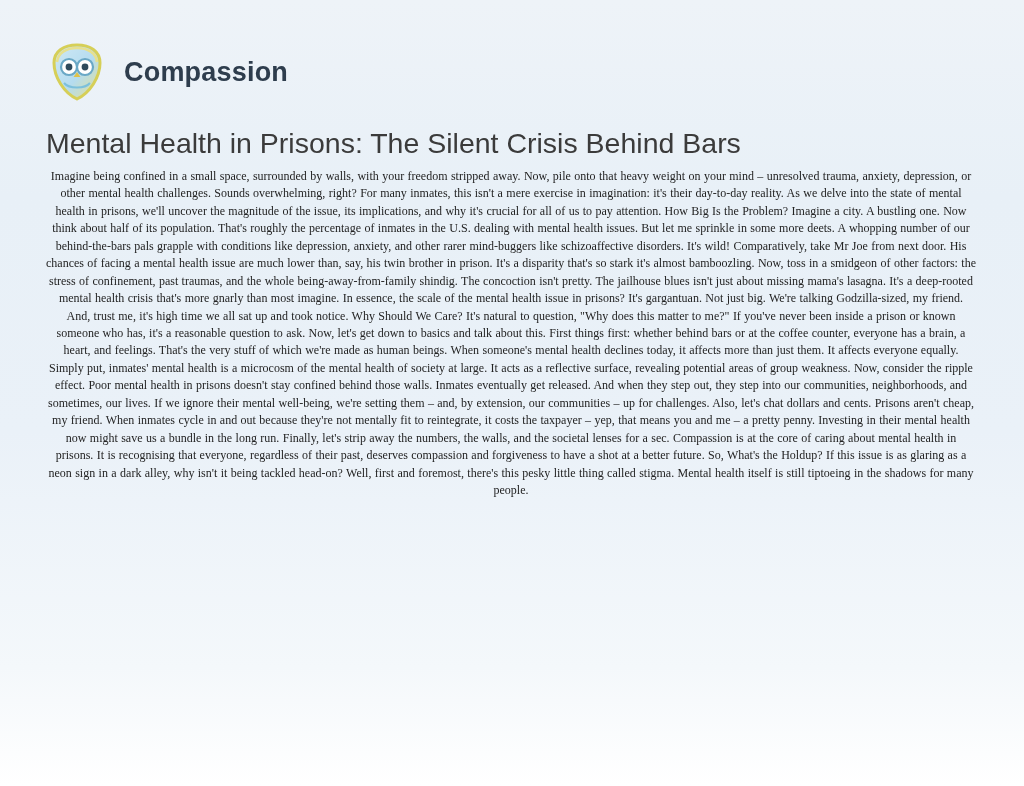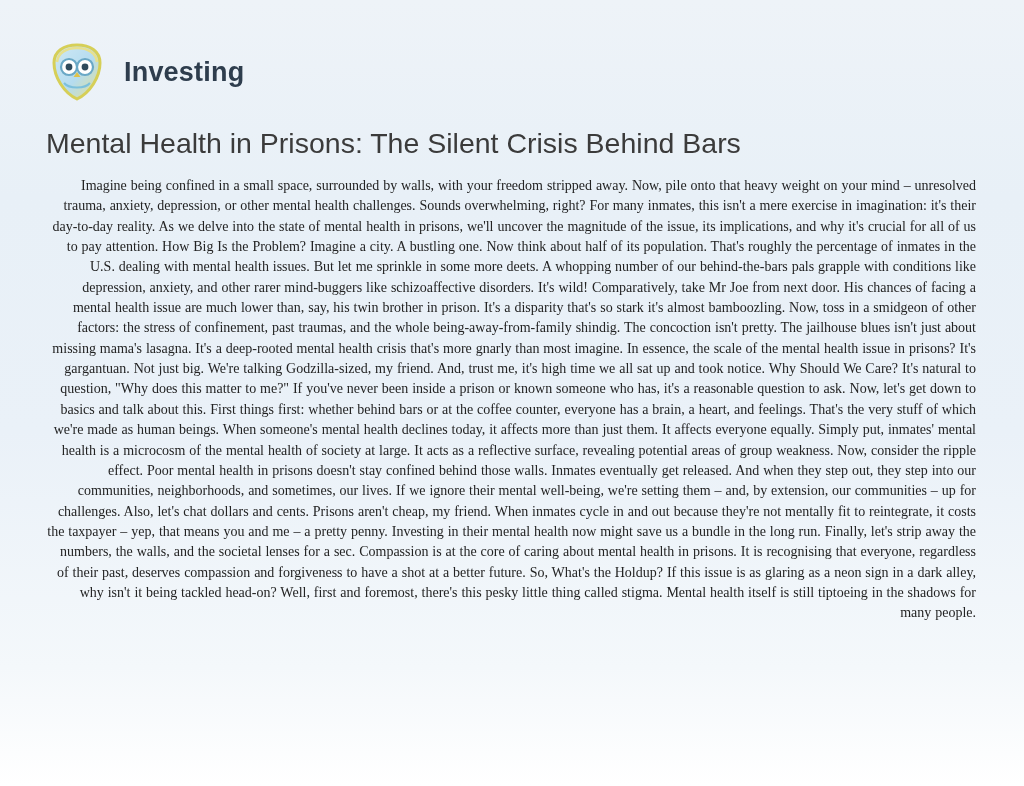--- a/index.html
+++ b/index.html
@@ -60,29 +60,29 @@
   
   .article {
     padding: 28px 50px 0 46px;
   }
   .article-title {
     font-family: "Liberation Sans", sans-serif;
     font-size: 28.5px;
     font-weight: normal;
     color: #3b3b3b;
     line-height: 1.4;
-    margin: 0 0 12px 0;
+    margin: 0 0 4px 0;
     max-width: 700px;
   }
   .article-body {
     font-family: "Liberation Serif", serif;
-    font-size: 14px;
+    font-size: 12px;
     line-height: 1.455;
     color: #232323;
-    text-align: right;
+    text-align: center;
     margin: 0;
     width: 930px;
     word-spacing: 0.4px;
   }
 </style>
 </head>
 <body>
 
 <div class="page">
 
@@ -102,21 +102,21 @@
         <circle cx="23" cy="26" r="8" fill="#ffffff" stroke="#6aa8c6" stroke-width="2.2"></circle>
         <circle cx="39" cy="26" r="8" fill="#ffffff" stroke="#6aa8c6" stroke-width="2.2"></circle>
         <circle cx="23" cy="26" r="3.4" fill="#2f4a5c"></circle>
         <circle cx="39" cy="26" r="3.4" fill="#2f4a5c"></circle>
         <path d="M31 31 l-3.5 5 h7 Z" fill="#e0c24a"></path>
         <path d="M18 42 C23 48 39 48 44 42" fill="none" stroke="#7cc0dc" stroke-width="2"></path>
       </svg>
     </div>
 
     <div class="brand-block">
-      <div class="brand-name">Investing</div>
+      <div class="brand-name">Compassion</div>
     </div>
 
   </div>
 
   <div class="article">
     <h1 class="article-title">Mental Health in Prisons: The Silent Crisis Behind Bars</h1>
     <p class="article-body">Imagine being confined in a small space, surrounded by walls, with your freedom stripped away. Now, pile onto that heavy weight on your mind – unresolved trauma, anxiety, depression, or other mental health challenges. Sounds overwhelming, right? For many inmates, this isn't a mere exercise in imagination: it's their day-to-day reality. As we delve into the state of mental health in prisons, we'll uncover the magnitude of the issue, its implications, and why it's crucial for all of us to pay attention. How Big Is the Problem? Imagine a city. A bustling one. Now think about half of its population. That's roughly the percentage of inmates in the U.S. dealing with mental health issues. But let me sprinkle in some more deets. A whopping number of our behind-the-bars pals grapple with conditions like depression, anxiety, and other rarer mind-buggers like schizoaffective disorders. It's wild! Comparatively, take Mr Joe from next door. His chances of facing a mental health issue are much lower than, say, his twin brother in prison. It's a disparity that's so stark it's almost bamboozling. Now, toss in a smidgeon of other factors: the stress of confinement, past traumas, and the whole being-away-from-family shindig. The concoction isn't pretty. The jailhouse blues isn't just about missing mama's lasagna. It's a deep-rooted mental health crisis that's more gnarly than most imagine. In essence, the scale of the mental health issue in prisons? It's gargantuan. Not just big. We're talking Godzilla-sized, my friend. And, trust me, it's high time we all sat up and took notice. Why Should We Care? It's natural to question, "Why does this matter to me?" If you've never been inside a prison or known someone who has, it's a reasonable question to ask. Now, let's get down to basics and talk about this. First things first: whether behind bars or at the coffee counter, everyone has a brain, a heart, and feelings. That's the very stuff of which we're made as human beings. When someone's mental health declines today, it affects more than just them. It affects everyone equally. Simply put, inmates' mental health is a microcosm of the mental health of society at large. It acts as a reflective surface, revealing potential areas of group weakness. Now, consider the ripple effect. Poor mental health in prisons doesn't stay confined behind those walls. Inmates eventually get released. And when they step out, they step into our communities, neighborhoods, and sometimes, our lives. If we ignore their mental well-being, we're setting them – and, by extension, our communities – up for challenges. Also, let's chat dollars and cents. Prisons aren't cheap, my friend. When inmates cycle in and out because they're not mentally fit to reintegrate, it costs the taxpayer – yep, that means you and me – a pretty penny. Investing in their mental health now might save us a bundle in the long run. Finally, let's strip away the numbers, the walls, and the societal lenses for a sec. Compassion is at the core of caring about mental health in prisons. It is recognising that everyone, regardless of their past, deserves compassion and forgiveness to have a shot at a better future. So, What's the Holdup? If this issue is as glaring as a neon sign in a dark alley, why isn't it being tackled head-on? Well, first and foremost, there's this pesky little thing called stigma. Mental health itself is still tiptoeing in the shadows for many people.</p>
   </div>
 
 </div>

